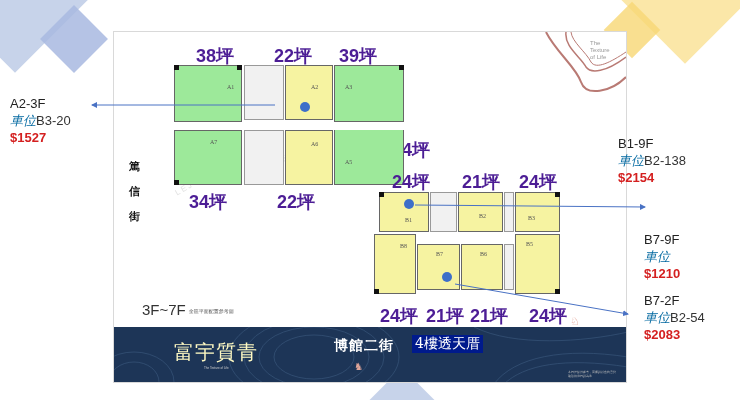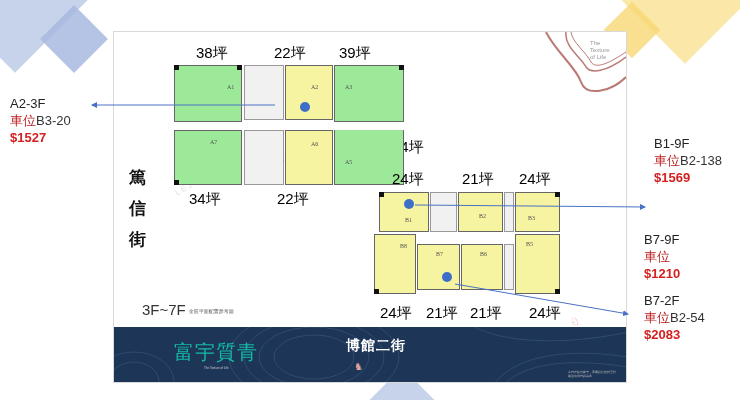--- a/index.html
+++ b/index.html
@@ -8,51 +8,51 @@
 
     .deco { position: absolute; transform: rotate(45deg); }
     .deco-blue-1 { left: -40px; top: -60px; width: 110px; height: 110px; background: #c7d3ea; }
     .deco-blue-2 { left: 50px; top: 15px; width: 48px; height: 48px; background: #a8b9e0; opacity: .85; }
     .deco-yellow-1 { left: 640px; top: -45px; width: 90px; height: 90px; background: #fbe7a8; }
     .deco-yellow-2 { left: 612px; top: 10px; width: 40px; height: 40px; background: #f8d774; opacity: .8; }
     .deco-blue-bottom { left: 372px; top: 380px; width: 60px; height: 60px; background: #c7d3ea; }
 
     .slide { position: absolute; left: 113px; top: 31px; width: 514px; height: 352px; background: #fff; border: 1px solid #d9d9d9; overflow: hidden; }
 
-    .label-pin { position: absolute; font-weight: normal; font-size: 15px; color: #000000; white-space: nowrap; }
+    .label-pin { position: absolute; font-weight: bold; font-size: 18px; color: #4c1d95; white-space: nowrap; }
     .street { position: absolute; font-weight: bold; color: #111; }
     .street-top { left: 295px; top: 5px; font-size: 15px; letter-spacing: 1px; }
-    .street-left { left: 15px; top: 130px; font-size: 17px; width: 20px; line-height: 31px; }
+    .street-left { left: 15px; top: 122px; font-size: 11px; width: 20px; line-height: 25px; }
 
     .plan { position: absolute; }
     .unit { position: absolute; border: 1px solid #666; }
     .unit.green { background: #9de99a; }
     .unit.yellow { background: #f6f3a1; }
     .unit-label { position: absolute; font-size: 6px; color: #555; font-family: "Liberation Serif", serif; }
     .core { position: absolute; background: #f1f1f1; border: 1px solid #999; }
     .corridor { position: absolute; background: #fff; }
     .pillar { position: absolute; width: 5px; height: 5px; background: #111; }
     .dot { position: absolute; width: 10px; height: 10px; border-radius: 50%; background: #3d6fc9; }
 
     .floor-label { position: absolute; left: 28px; top: 269px; font-size: 15px; color: #333; }
     .floor-sub { font-size: 5px; color: #555; margin-left: 3px; vertical-align: middle; }
 
     .texture { position: absolute; right: 0; top: 0; width: 90px; height: 70px; }
     .texture-text { position: absolute; right: 10px; top: 8px; font-size: 6px; line-height: 7px; color: #999; }
 
     .banner { position: absolute; left: 0; top: 295px; width: 514px; height: 57px; background: #1d3557; overflow: hidden; }
-    .banner-brand { position: absolute; left: 60px; top: 12px; font-family: "DejaVu Serif", serif; font-size: 20px; color: #14b8a6; letter-spacing: 1px; }
+    .banner-brand { position: absolute; left: 60px; top: 12px; font-family: "DejaVu Serif", serif; font-size: 20px; color: #fef9c3; letter-spacing: 1px; }
     .banner-brand-sub { position: absolute; left: 90px; top: 39px; font-size: 3px; color: #ccc; }
-    .banner-street { position: absolute; left: 232px; top: 10px; font-size: 14px; font-weight: bold; color: #fff; letter-spacing: 1px; text-align: right; }
+    .banner-street { position: absolute; left: 220px; top: 10px; font-size: 14px; font-weight: bold; color: #fff; letter-spacing: 1px; text-align: right; }
     .banner-badge { position: absolute; left: 298px; top: 8px; font-family: "DejaVu Serif", serif; font-size: 14px; color: #fff; background: #001a8c; padding: 0 3px; }
     .banner-disclaimer { position: absolute; right: 10px; top: 43px; font-size: 3px; color: #bbb; line-height: 4px; }
     .banner-icon { position: absolute; left: 240px; top: 34px; width: 12px; height: 12px; color: #e2a79a; font-size: 10px; }
 
     .annot { position: absolute; font-size: 13px; line-height: 17px; color: #222; white-space: nowrap; }
-    .annot .park { color: #b91c1c; font-family: "DejaVu Serif", serif; }
+    .annot .park { color: #0369a1; font-family: "DejaVu Serif", serif; font-style: italic; }
     .annot .park-code { color: #333; font-family: "Liberation Sans", sans-serif; }
     .annot .price { color: #d42020; font-weight: bold; }
     .arrow-svg { position: absolute; left: 0; top: 0; width: 740px; height: 400px; pointer-events: none; }
     .watermark { position: absolute; font-size: 8px; color: #e3e3e3; transform: rotate(-30deg); letter-spacing: 2px; }
   </style>
 </head>
 <body>
 
 <div class="deco deco-blue-1"></div>
 <div class="deco deco-blue-2"></div>
@@ -164,20 +164,21 @@
         <ellipse cx="20" cy="55" rx="25" ry="20"></ellipse>
         <ellipse cx="20" cy="55" rx="40" ry="30"></ellipse>
         <path d="M380 57 C 400 30, 450 20, 514 30"></path>
         <path d="M390 57 C 410 38, 450 30, 514 40"></path>
         <path d="M360 0 C 400 20, 470 15, 514 5"></path>
       </g>
     </svg>
     <div class="banner-brand">富宇質青</div>
     <div class="banner-brand-sub">The Texture of Life</div>
     <div class="banner-street">博館二街</div>
+    <div class="banner-badge">4樓透天厝</div>
     <div class="banner-icon">♞</div>
     <div class="banner-disclaimer" style="width:50px;">本圖僅提供參考，實際請以合約書與建照核准圖說為準</div>
   </div>
   <div style="position:absolute;left:456px;top:283px;color:#e2a79a;font-size:11px;">♘</div>
 </div>
 
 <svg class="arrow-svg" viewBox="0 0 740 400">
   <defs>
     <marker id="ah" markerWidth="6" markerHeight="6" refX="5" refY="3" orient="auto">
       <path d="M0,0 L6,3 L0,6 z" fill="#4a72c4"></path>
@@ -187,24 +188,24 @@
   <line x1="415" y1="205" x2="645" y2="207" stroke="#4a72c4" stroke-width="1" marker-end="url(#ah)"></line>
   <line x1="455" y1="284" x2="628" y2="314" stroke="#4a72c4" stroke-width="1" marker-end="url(#ah)"></line>
 </svg>
 
 <div class="annot" style="left:10px;top:95px;">
   <div>A2-3F</div>
   <div><span class="park">車位</span><span class="park-code">B3-20</span></div>
   <div class="price">$1527</div>
 </div>
 
-<div class="annot" style="left:654px;top:135px;">
+<div class="annot" style="left:618px;top:135px;">
   <div>B1-9F</div>
   <div><span class="park">車位</span><span class="park-code">B2-138</span></div>
-  <div class="price">$1569</div>
+  <div class="price">$2154</div>
 </div>
 
 <div class="annot" style="left:644px;top:231px;">
   <div>B7-9F</div>
   <div><span class="park">車位</span><span class="park-code"></span></div>
   <div class="price">$1210</div>
 </div>
 
 <div class="annot" style="left:644px;top:292px;">
   <div>B7-2F</div>

